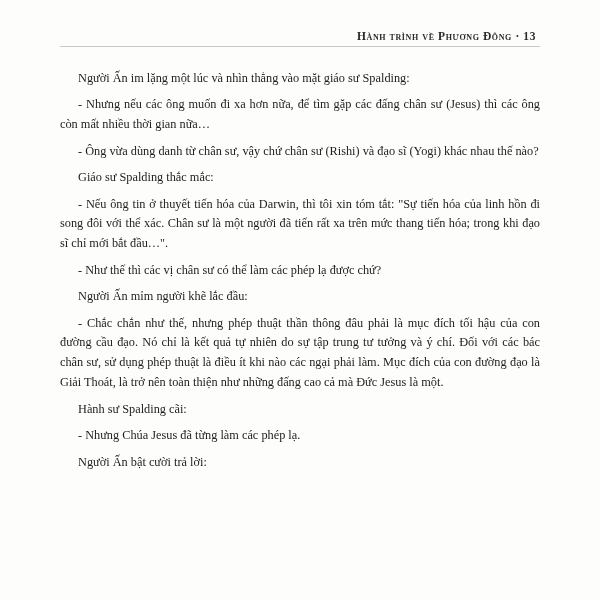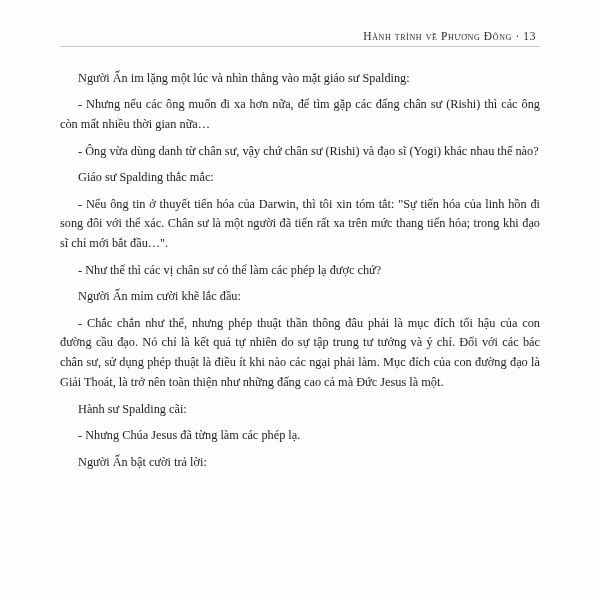--- a/index.html
+++ b/index.html
@@ -24,20 +24,21 @@
   }
   .running-head {
     text-align: right;
     font-variant: small-caps;
     font-size: 11.5px;
     letter-spacing: 0.6px;
     color: #2a2a2a;
     margin: 0 0 4px 0;
     padding-right: 4px;
     white-space: nowrap;
+    font-weight: bold;
   }
   .head-rule {
     border: 0;
     border-top: 1px solid #c8c8c8;
     margin: 0 0 22px 0;
     width: 100%;
   }
   .body-text {
     font-size: 12.3px;
     line-height: 1.62;
@@ -59,25 +60,25 @@
 
   <div class="running-head">
     <span>Hành trình về Phương Đông</span>
     <span>·</span>
     <span>13</span>
   </div>
   <hr class="head-rule">
 
   <div class="body-text">
     <p>Người Ấn im lặng một lúc và nhìn thẳng vào mặt giáo sư Spalding:</p>
-    <p>- Nhưng nếu các ông muốn đi xa hơn nữa, để tìm gặp các đấng chân sư (Rishi) thì các ông còn mất nhiều thời gian nữa…</p>
+    <p>- Nhưng nếu các ông muốn đi xa hơn nữa, để tìm gặp các đấng chân sư (Jesus) thì các ông còn mất nhiều thời gian nữa…</p>
     <p>- Ông vừa dùng danh từ chân sư, vậy chứ chân sư (Rishi) và đạo sĩ (Yogi) khác nhau thế nào?</p>
     <p>Giáo sư Spalding thắc mắc:</p>
     <p>- Nếu ông tin ở thuyết tiến hóa của Darwin, thì tôi xin tóm tắt: "Sự tiến hóa của linh hồn đi song đôi với thể xác. Chân sư là một người đã tiến rất xa trên mức thang tiến hóa; trong khi đạo sĩ chỉ mới bắt đầu…".</p>
     <p>- Như thế thì các vị chân sư có thể làm các phép lạ được chứ?</p>
-    <p>Người Ấn mỉm cười khẽ lắc đầu:</p>
+    <p>Người Ấn mỉm người khẽ lắc đầu:</p>
     <p>- Chắc chắn như thế, nhưng phép thuật thần thông đâu phải là mục đích tối hậu của con đường cầu đạo. Nó chỉ là kết quả tự nhiên do sự tập trung tư tưởng và ý chí. Đối với các bác chân sư, sử dụng phép thuật là điều ít khi nào các ngại phải làm. Mục đích của con đường đạo là Giải Thoát, là trở nên toàn thiện như những đấng cao cả mà Đức Jesus là một.</p>
     <p>Hành sư Spalding cãi:</p>
     <p>- Nhưng Chúa Jesus đã từng làm các phép lạ.</p>
     <p>Người Ấn bật cười trả lời:</p>
   </div>
 
 </div>
 
 </body></html>

